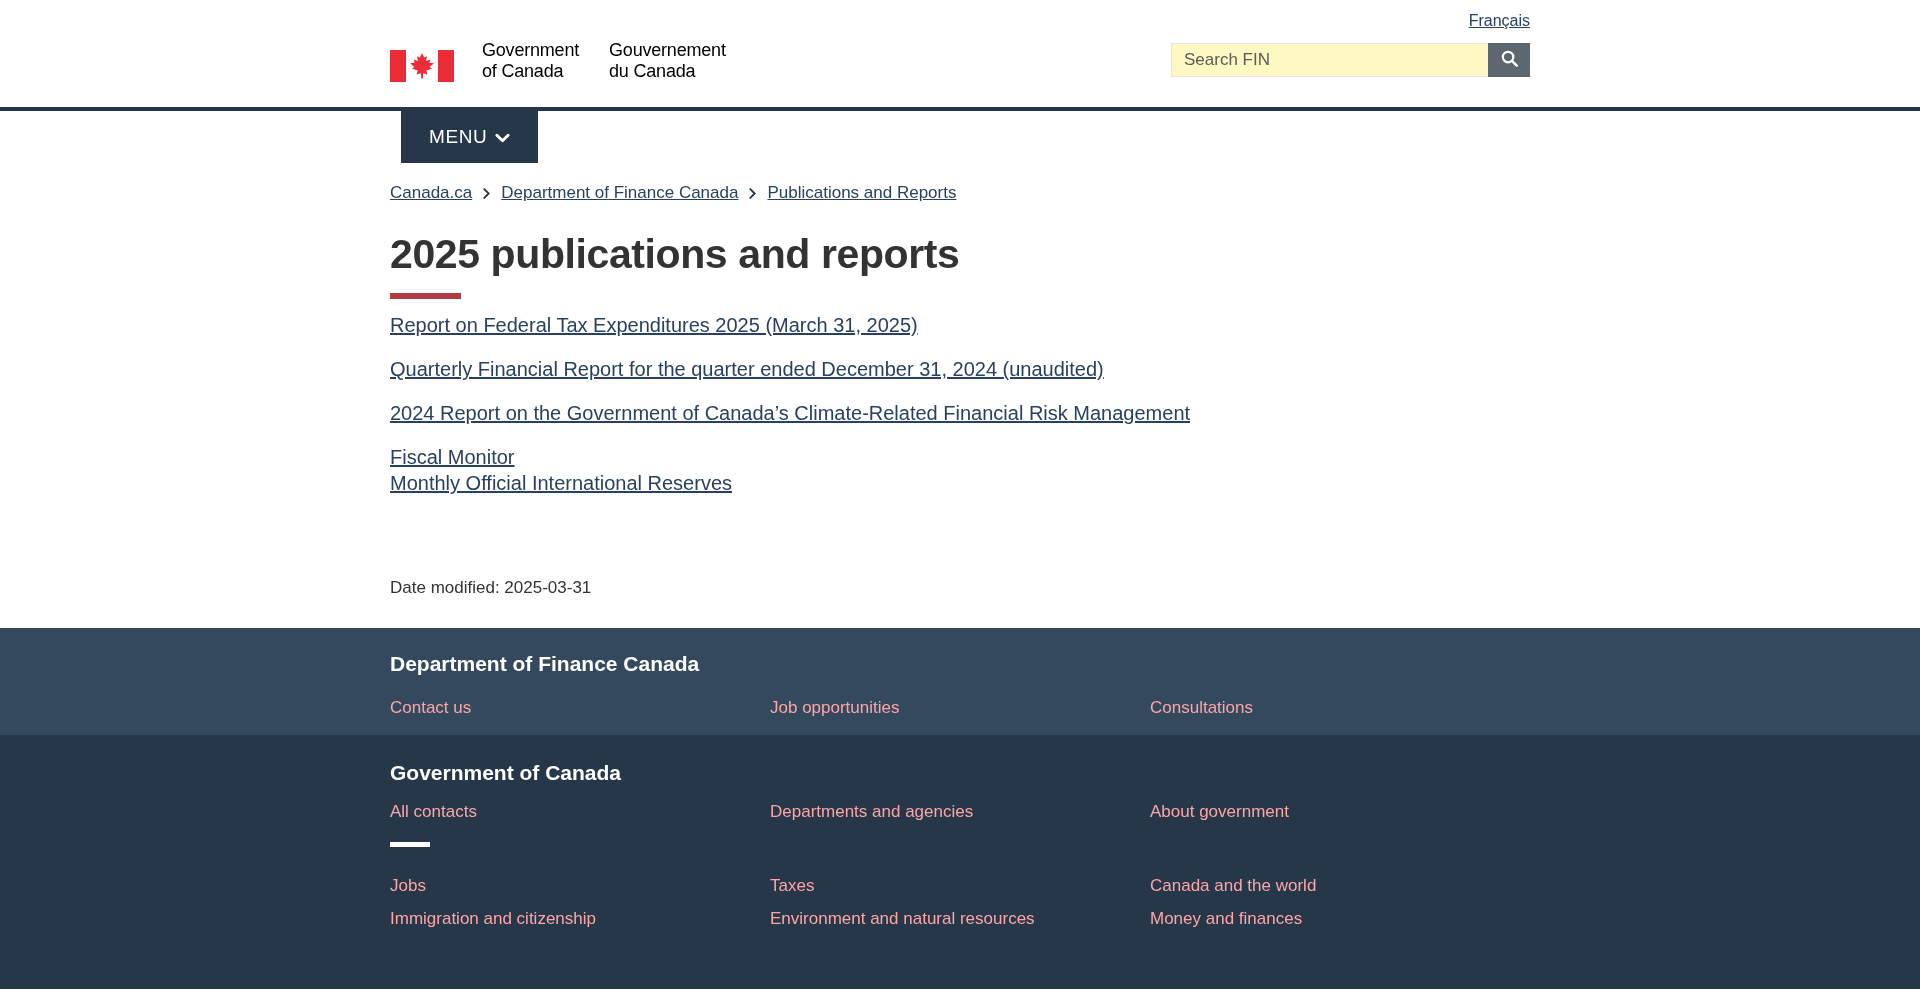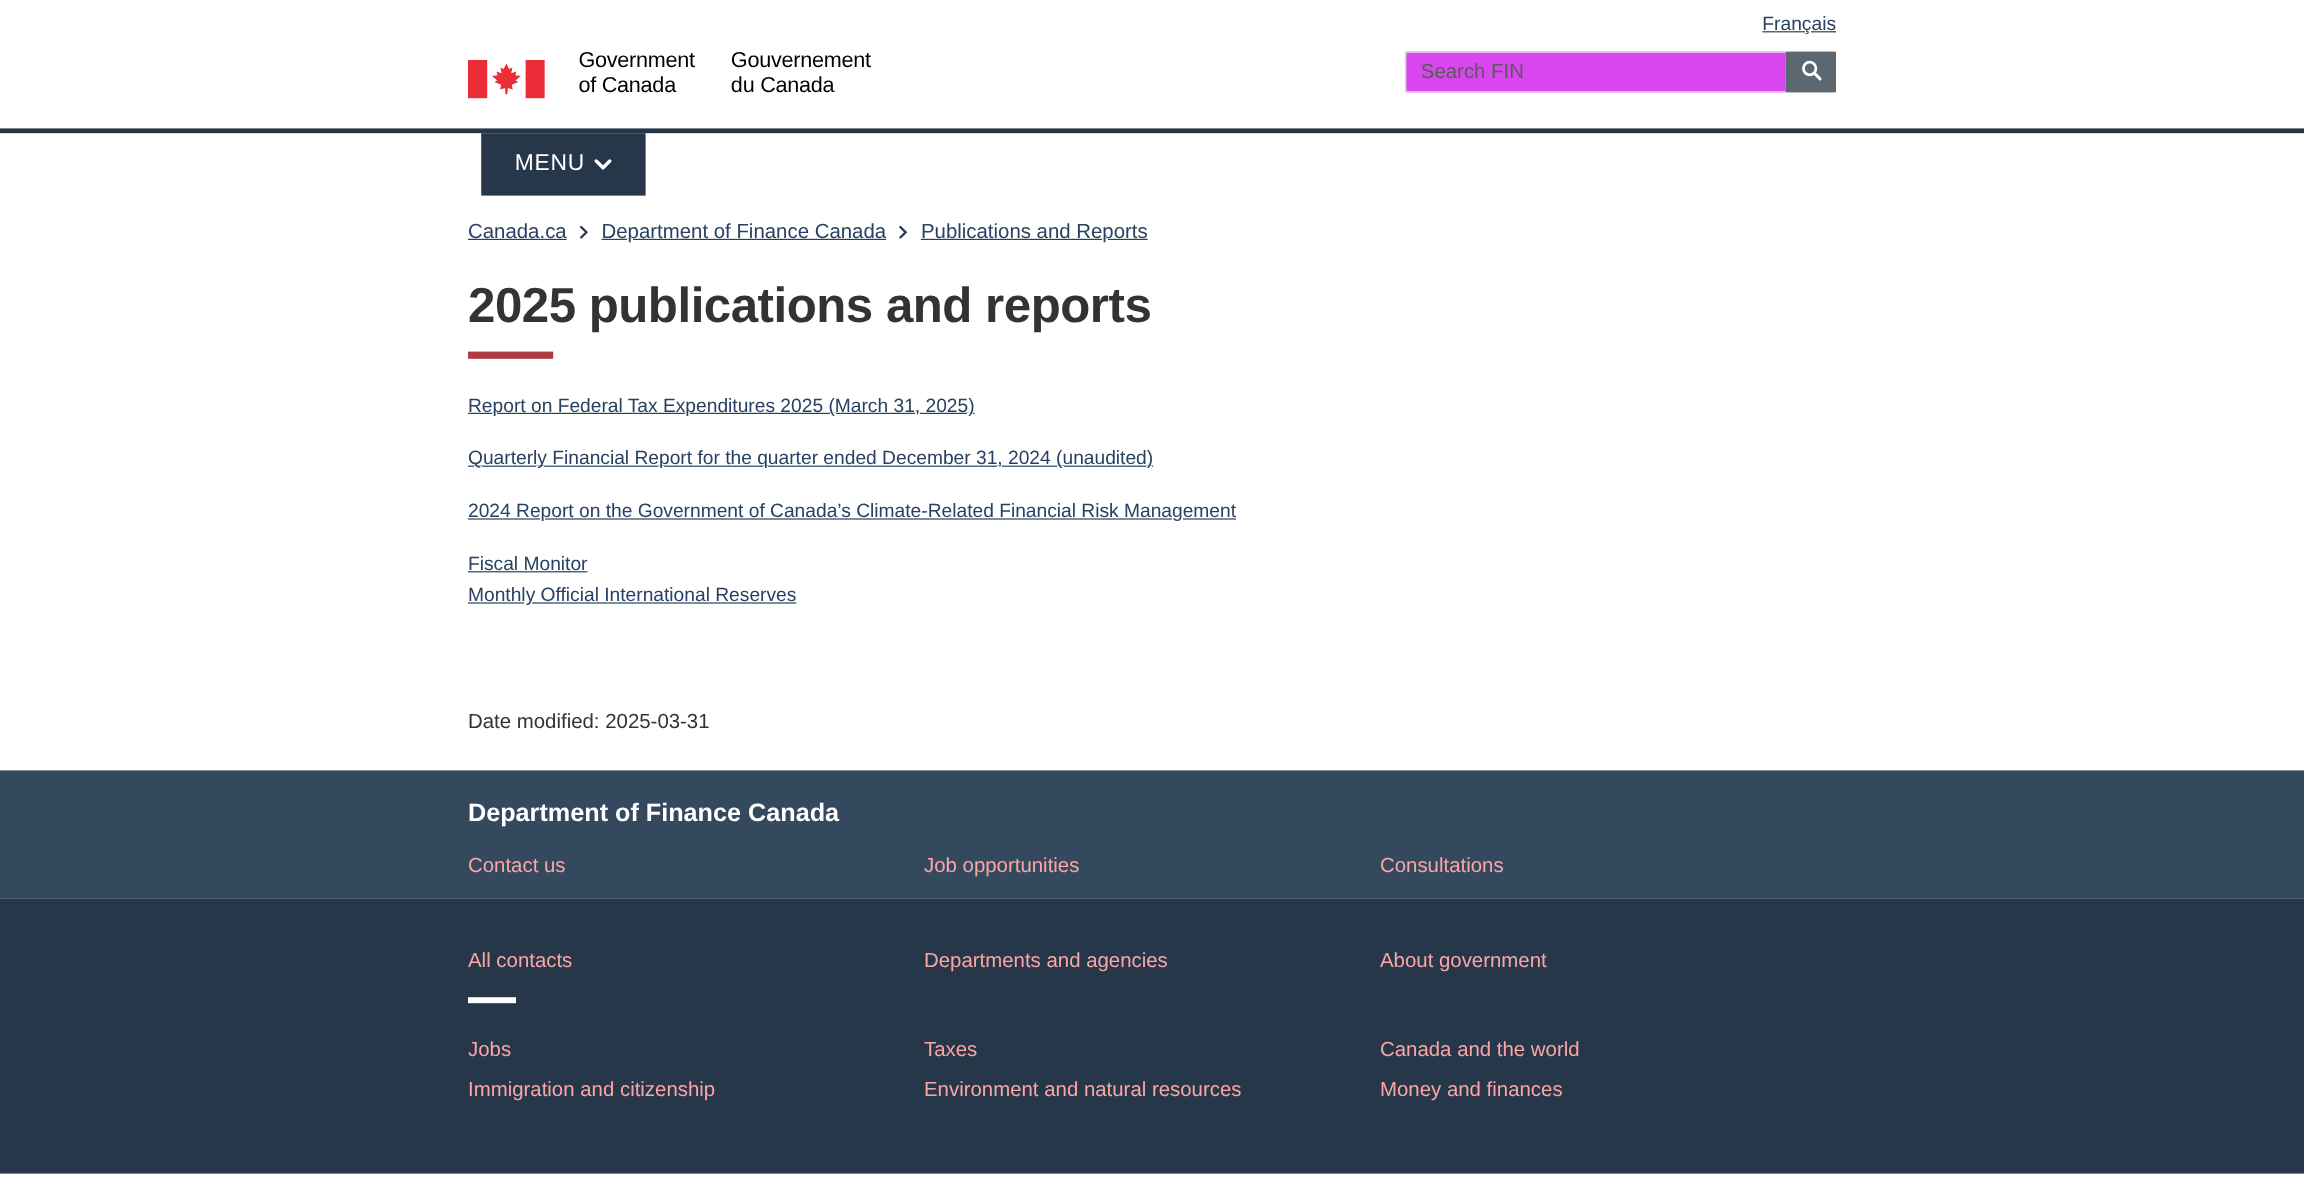--- a/index.html
+++ b/index.html
@@ -17,21 +17,21 @@
   .site-header { padding-top: 12px; }
   .header-inner { display: flex; justify-content: space-between; }
   .fip { display: flex; gap: 28px; margin-top: 28px; align-items: flex-end; }
   .flag-svg { width: 64px; height: 32px; display: block; margin-top: 3px; }
   .fip-text { display: flex; gap: 30px; }
   .fip-col { font-size: 18px; line-height: 1.18; color: #000; letter-spacing: -0.2px; }
   .header-right { display: flex; flex-direction: column; align-items: flex-end; }
   .lang-link { font-size: 16px; }
   .search-form { margin-top: 13px; display: flex; }
   .search-input {
-    width: 317px; height: 34px; background: #d946ef;
+    width: 317px; height: 34px; background: #fef9c3;
     border: 1px solid #e3e3e3; border-right: none;
     padding: 0 12px; font-size: 17px; color: #333;
     font-family: "Liberation Sans", sans-serif; outline: none;
   }
   .search-input::placeholder { color: #5a5a5a; }
   .search-btn {
     width: 42px; height: 34px; background: #5d6770; border: none;
     display: flex; align-items: center; justify-content: center; cursor: pointer;
   }
 
@@ -44,21 +44,21 @@
     display: flex; align-items: center; gap: 8px; padding: 0 28px; margin-left: 26px;
   }
 
   
   .breadcrumb { margin-top: 23px; font-size: 17px; display: flex; align-items: center; gap: 11px; }
   .crumb-sep { display: inline-flex; align-items: center; margin-top: 1px; }
 
   
   .page-title { font-size: 41px; font-weight: 700; color: #333; margin-top: 28px; letter-spacing: -0.4px; }
   .title-accent { width: 71px; height: 6px; background: #af3c43; margin-top: 15px; }
-  .pub-list { margin-top: 27px; font-size: 16px; }
+  .pub-list { margin-top: 13px; font-size: 20px; }
   .pub-item { margin-bottom: 18px; line-height: 26px; }
   .pub-desc { margin-top: 7px; margin-bottom: 19px; line-height: 26px; color: #333; }
   .date-modified { margin-top: 82px; font-size: 17px; color: #333; }
 
   
   .footer-contextual { background: #35495e; color: #fff; margin-top: 30px; padding: 23px 0 17px; }
   .footer-heading { font-size: 21px; font-weight: 700; line-height: 25px; }
   .footer-grid { display: grid; grid-template-columns: 380px 380px 380px; row-gap: 13px; font-size: 17px; line-height: 20px; }
   .footer-contextual .footer-grid { margin-top: 22px; }
   .footer-main { background: #26374a; color: #fff; padding: 25px 0 60px; }
@@ -172,20 +172,21 @@
       <div class="footer-grid">
         <a class="footer-link" href="#">Contact us</a>
         <a class="footer-link" href="#">Job opportunities</a>
         <a class="footer-link" href="#">Consultations</a>
       </div>
     </div>
   </section>
 
   <section class="footer-main">
     <div class="container">
+      <h2 class="footer-heading">Government of Canada</h2>
       <div class="footer-grid first">
         <a class="footer-link" href="#">All contacts</a>
         <a class="footer-link" href="#">Departments and agencies</a>
         <a class="footer-link" href="#">About government</a>
       </div>
       <div class="footer-divider"></div>
       <div class="footer-grid themes">
         <a class="footer-link" href="#">Jobs</a>
         <a class="footer-link" href="#">Taxes</a>
         <a class="footer-link" href="#">Canada and the world</a>

